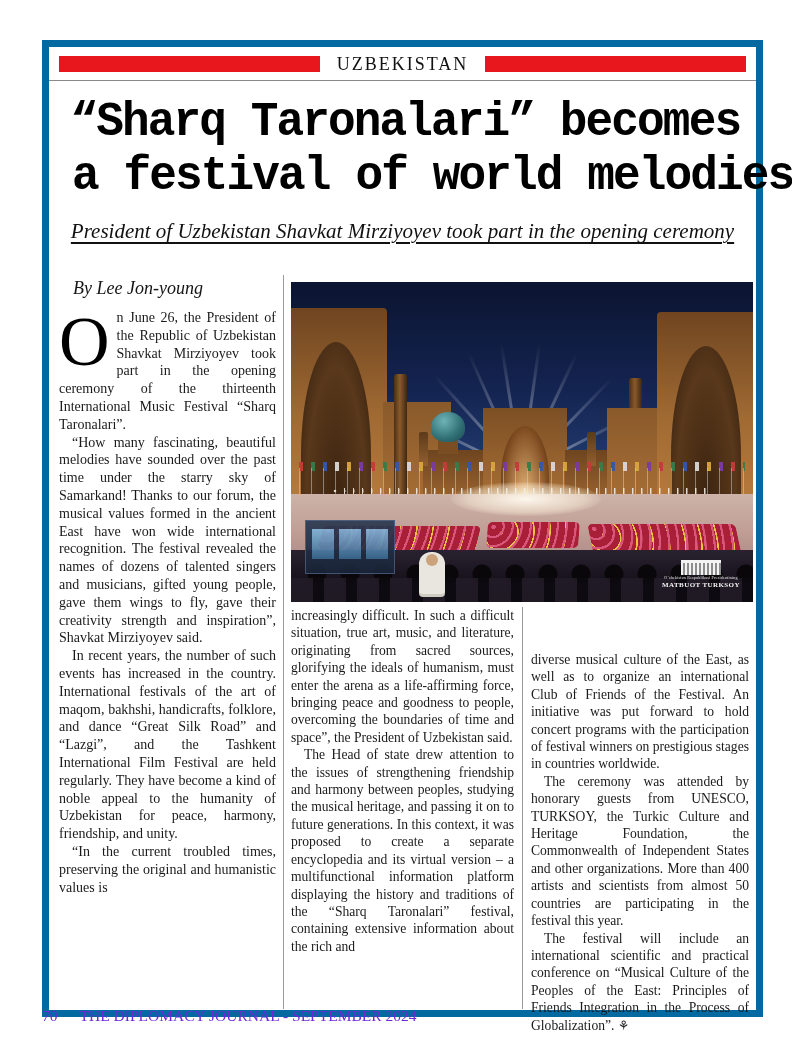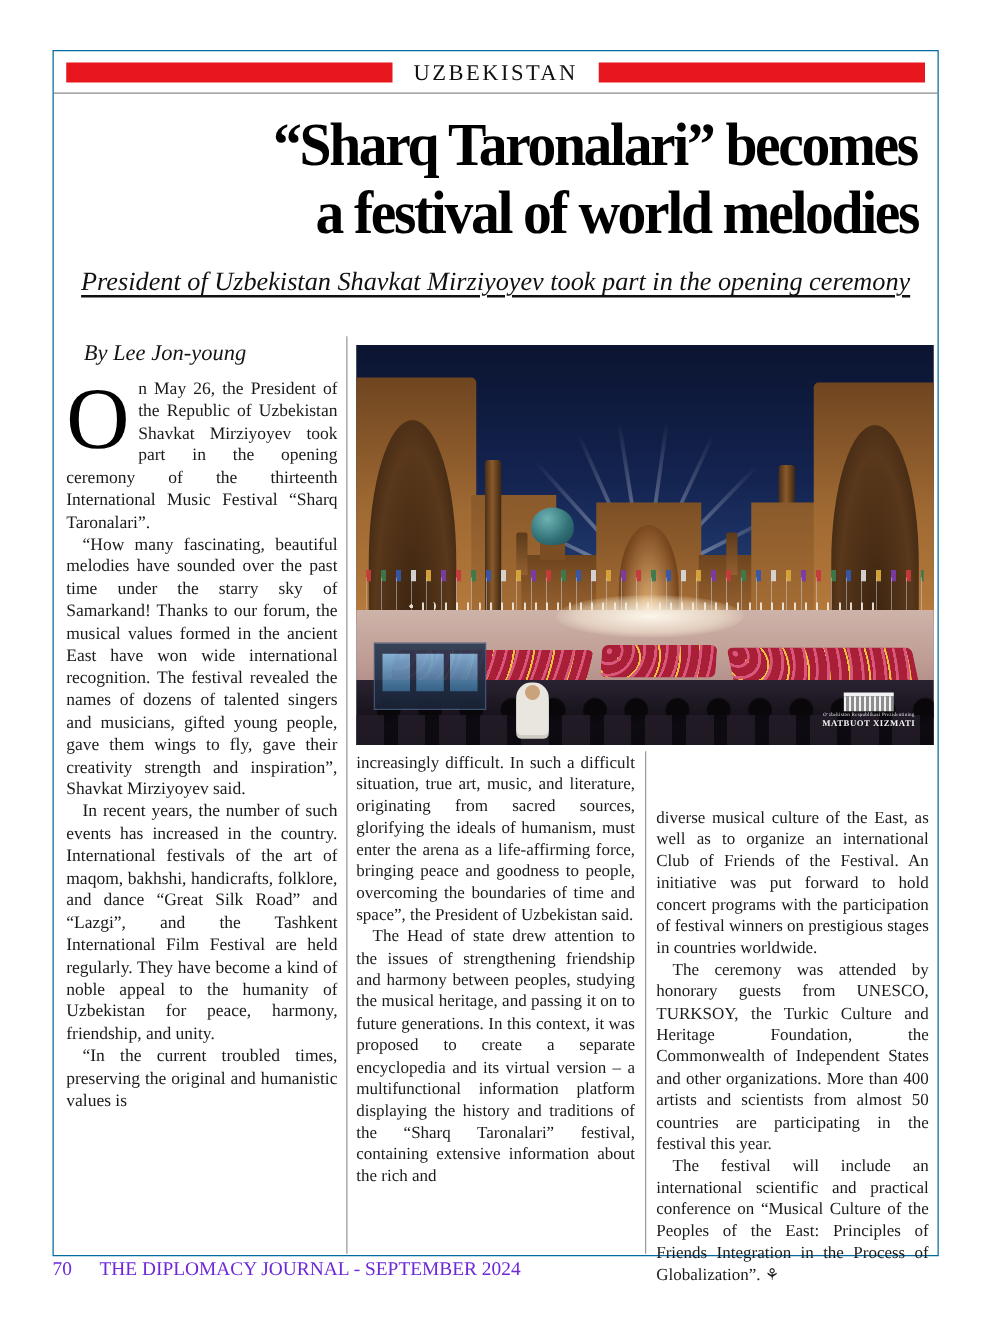--- a/index.html
+++ b/index.html
@@ -1,31 +1,31 @@
 <!DOCTYPE html>
 <html><head>
 <meta charset="utf-8">
 <style>
   html,body{margin:0;padding:0;background:#ffffff;}
   .canvas{position:relative;width:792px;height:1059px;background:#ffffff;overflow:hidden;
           font-family:"Liberation Serif","DejaVu Serif",serif;color:#1a1a1a;}
-  .page-box{position:absolute;left:42px;top:40px;width:707px;height:963px;border:1px solid #0369a1;background:#fff;}
+  .page-box{position:absolute;left:42px;top:40px;width:707px;height:963px;border:7px solid #0369a1;background:#fff;}
 
   
   .kicker-row{position:absolute;left:0;top:9px;width:100%;height:17px;}
   .red-bar{position:absolute;top:0;height:16px;background:#e8161d;}
   .red-bar.left{left:10px;width:261px;}
   .red-bar.right{left:436px;width:261px;}
   .kicker-text{position:absolute;left:271px;width:165px;top:-2px;text-align:center;
                font-size:18px;letter-spacing:2px;color:#111;}
   .header-rule{position:absolute;left:0;top:33px;width:100%;border-top:1px solid #8a8a8a;}
 
   
-  .headline{position:absolute;left:0;top:48px;width:100%;text-align:right;
-            font-family:Liberation Serif, serif;font-weight:bold;color:#000;}
+  .headline{position:absolute;left:0;top:48px;width:100%;text-align:center;
+            font-family:Liberation Mono, monospace;font-weight:bold;color:#000;}
   .headline .hl{display:inline-block;white-space:nowrap;font-size:49px;line-height:54px;
                 letter-spacing:-2px;transform:scaleX(0.94);transform-origin:center;}
   .subhead{position:absolute;left:0;top:172px;width:100%;text-align:center;font-style:italic;
            font-size:21px;color:#111;}
   .subhead span{text-decoration:underline;text-underline-offset:4px;}
 
   
   .byline{position:absolute;left:24px;top:231px;font-style:italic;font-size:18px;color:#151515;}
   .col{position:absolute;text-align:justify;font-size:14px;line-height:17.8px;overflow:hidden;}
   .col p{margin:0;}
@@ -140,21 +140,21 @@
     <div class="subhead">
       <span>President of Uzbekistan Shavkat Mirziyoyev took part in the opening ceremony</span>
     </div>
 
     <div class="byline">By Lee Jon-young</div>
 
     <div class="vrule r1"></div>
     <div class="vrule r2"></div>
 
     <div class="col col1">
-      <p><span class="dropcap">O</span><span>n May 26, the President of the Republic of Uzbekistan Shavkat Mirziyoyev took part in the opening ceremony of the thirteenth International Music Festival “Sharq Taronalari”.</span></p>
+      <p><span class="dropcap">O</span><span>n June 26, the President of the Republic of Uzbekistan Shavkat Mirziyoyev took part in the opening ceremony of the thirteenth International Music Festival “Sharq Taronalari”.</span></p>
       <p class="ind">“How many fascinating, beautiful melodies have sounded over the past time under the starry sky of Samarkand! Thanks to our forum, the musical values formed in the ancient East have won wide international recognition. The festival revealed the names of dozens of talented singers and musicians, gifted young people, gave them wings to fly, gave their creativity strength and inspiration”, Shavkat Mirziyoyev said.</p>
       <p class="ind">In recent years, the number of such events has increased in the country. International festivals of the art of maqom, bakhshi, handicrafts, folklore, and dance “Great Silk Road” and “Lazgi”, and the Tashkent International Film Festival are held regularly. They have become a kind of noble appeal to the humanity of Uzbekistan for peace, harmony, friendship, and unity.</p>
       <p class="ind">“In the current troubled times, preserving the original and humanistic values is</p>
     </div>
 
     <div class="photo">
       <div class="beam bm1"></div>
       <div class="beam bm2"></div>
       <div class="beam bm3"></div>
       <div class="beam bm4"></div>
@@ -201,21 +201,21 @@
       <div class="keffiyeh"></div>
       <div class="booth">
         <div class="scr s1"></div>
         <div class="scr s2"></div>
         <div class="scr s3"></div>
       </div>
 
       <div class="wm">
         <div class="emblem"></div>
         <div class="wline1">O‘zbekiston Respublikasi Prezidentining</div>
-        <div class="wline2">MATBUOT XIZMATI</div>
+        <div class="wline2">MATBUOT TURKSOY</div>
       </div>
     </div>
 
     <div class="col col2">
       <p>increasingly difficult. In such a difficult situation, true art, music, and literature, originating from sacred sources, glorifying the ideals of humanism, must enter the arena as a life-affirming force, bringing peace and goodness to people, overcoming the boundaries of time and space”, the President of Uzbekistan said.</p>
       <p class="ind">The Head of state drew attention to the issues of strengthening friendship and harmony between peoples, studying the musical heritage, and passing it on to future generations. In this context, it was proposed to create a separate encyclopedia and its virtual version – a multifunctional information platform displaying the history and traditions of the “Sharq Taronalari” festival, containing extensive information about the rich and</p>
     </div>
 
     <div class="col col3">
       <p>diverse musical culture of the East, as well as to organize an international Club of Friends of the Festival. An initiative was put forward to hold concert programs with the participation of festival winners on prestigious stages in countries worldwide.</p>

